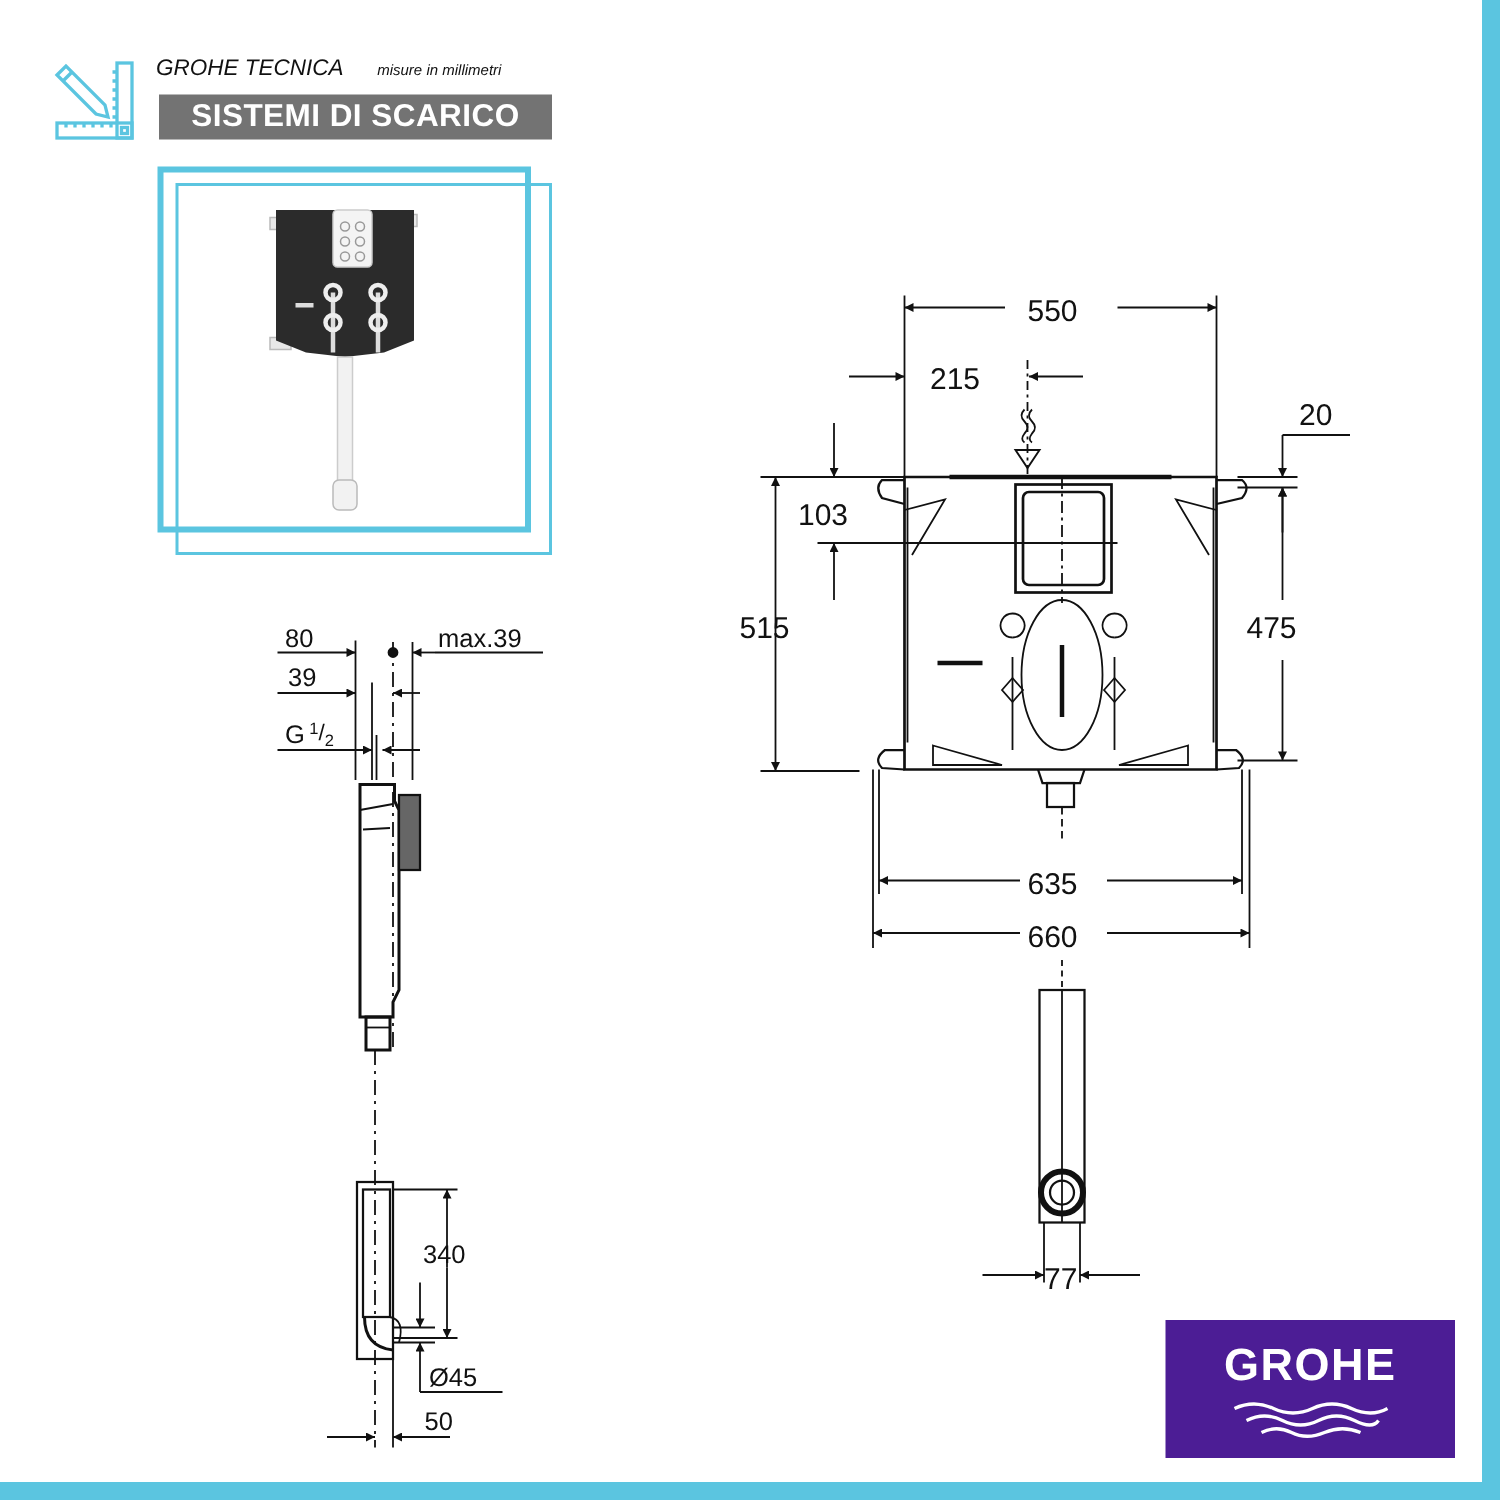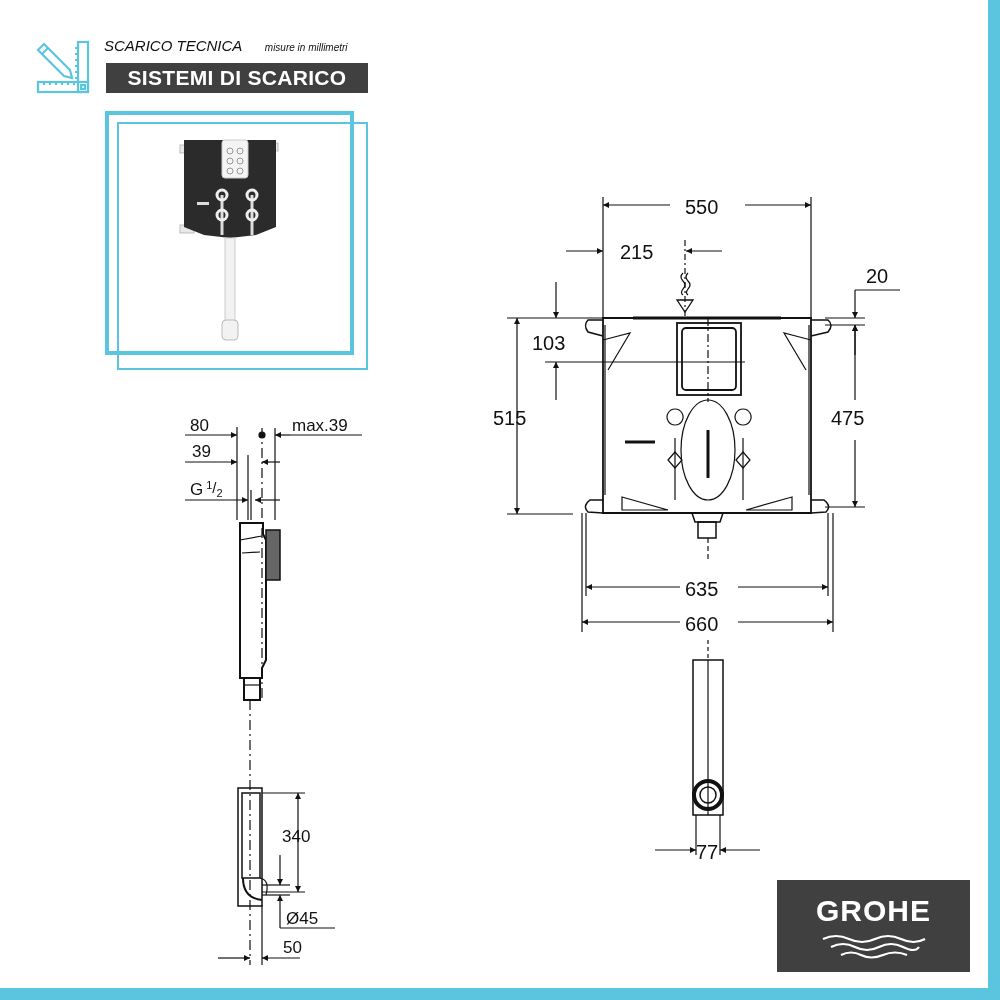--- a/index.html
+++ b/index.html
@@ -3,27 +3,27 @@
 <meta charset="utf-8">
 <style>
   html, body { margin: 0; padding: 0; background: #ffffff; }
   body { width: 1000px; height: 1000px; position: relative; overflow: hidden; font-family: "Liberation Sans", sans-serif; }
   .border-right { position: absolute; left: 988px; top: 0; width: 12px; height: 1000px; background: #5bc5e0; }
   .border-bottom { position: absolute; left: 0; top: 988px; width: 1000px; height: 12px; background: #5bc5e0; }
   .header-icon { position: absolute; left: 34px; top: 38px; width: 60px; height: 58px; }
   .header-title { position: absolute; left: 104px; top: 37px; font-style: italic; color: #111; white-space: nowrap; }
   .header-title .main { font-size: 15px; }
   .header-title .sub { font-size: 10px; margin-left: 18px; }
-  .banner { position: absolute; left: 106px; top: 63px; width: 262px; height: 30px; background: #404040; color: #fff; font-weight: bold; font-size: 21px; line-height: 30px; text-align: center; letter-spacing: 0.3px; }
+  .banner { position: absolute; left: 106px; top: 63px; width: 262px; height: 30px; background: #737373; color: #fff; font-weight: bold; font-size: 21px; line-height: 30px; text-align: center; letter-spacing: 0.3px; }
   .photo-frame-outer { position: absolute; left: 105px; top: 111px; width: 249px; height: 244px; border: 4px solid #5bc5e0; box-sizing: border-box; }
   .photo-frame-inner { position: absolute; left: 117px; top: 122px; width: 251px; height: 248px; border: 2px solid #5bc5e0; box-sizing: border-box; }
   .photo { position: absolute; left: 170px; top: 135px; width: 120px; height: 215px; }
   .drawing { position: absolute; left: 0; top: 0; width: 1000px; height: 1000px; }
   .dim { font-family: "Liberation Sans", sans-serif; fill: #111; }
-  .logo { position: absolute; left: 777px; top: 880px; width: 193px; height: 92px; background: #404040; }
+  .logo { position: absolute; left: 777px; top: 880px; width: 193px; height: 92px; background: #4c1d95; }
   .logo-text { position: absolute; left: 0; top: 14px; width: 100%; text-align: center; color: #fff; font-weight: bold; font-size: 30px; letter-spacing: 1px; }
   .logo-waves { position: absolute; left: 44px; top: 52px; width: 106px; height: 30px; }
 </style>
 </head>
 <body>
 
 <div class="border-right"></div>
 <div class="border-bottom"></div>
 
 <svg class="header-icon" viewBox="0 0 60 58">
@@ -32,21 +32,21 @@
     <rect x="4" y="44" width="50" height="10"></rect>
     <path d="M44 10h-3M44 16h-3M44 22h-3M44 28h-3M44 34h-3M44 40h-3"></path>
     <path d="M10 44v3M16 44v3M22 44v3M28 44v3M34 44v3M40 44v3"></path>
     <rect x="47" y="47" width="4" height="4"></rect>
     <path d="M4 12 L10 6 L36 32 L38 40 L30 38 Z"></path>
     <path d="M8 16 L14 10"></path>
   </g>
 </svg>
 
 <div class="header-title">
-  <span class="main">SCARICO TECNICA</span>
+  <span class="main">GROHE TECNICA</span>
   <span class="sub">misure in millimetri</span>
 </div>
 <div class="banner">SISTEMI DI SCARICO</div>
 
 <div class="photo-frame-inner"></div>
 <div class="photo-frame-outer"></div>
 <svg class="photo" viewBox="0 0 120 215">
   <rect x="10" y="10" width="14" height="8" fill="#e8e8e8" stroke="#bbb"></rect>
   <rect x="96" y="8" width="12" height="8" fill="#e8e8e8" stroke="#bbb"></rect>
   <rect x="10" y="90" width="14" height="8" fill="#e8e8e8" stroke="#bbb"></rect>

